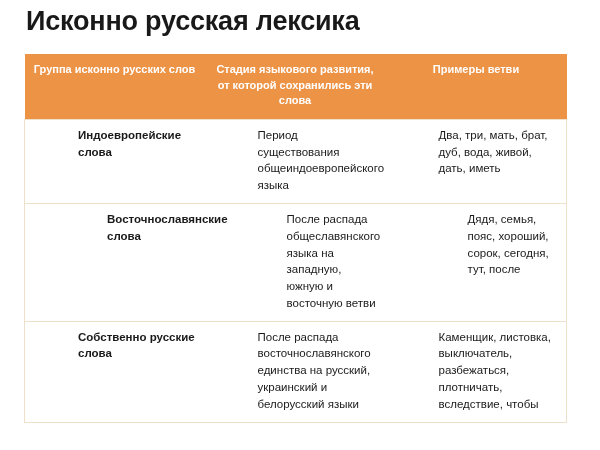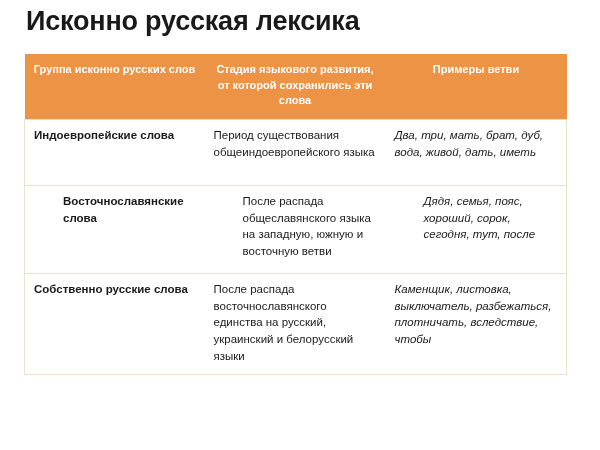--- a/index.html
+++ b/index.html
@@ -79,30 +79,30 @@
     line-height: 1.46;
     box-sizing: border-box;
   }
 
   tbody tr td:first-child {
     border-left: 1px solid #EFE0CB;
     font-weight: bold;
   }
   tbody tr td:last-child {
     border-right: 1px solid #EFE0CB;
-    font-style: italic;
   }
 
   tbody tr.row-0 td { height: 66px; }
   tbody tr.row-1 td { height: 66px; }
   tbody tr.row-2 td { height: 88px; padding-left: 38px; }
   tbody tr.row-3 td { height: 88px; }
 
   .cell-text {
     display: block;
+    margin-left: 44px;
   }
 </style>
 </head>
 <body>
 
 <div class="slide">
 
   <div class="page-title">Исконно русская лексика</div>
 
   <div class="table-wrap">

